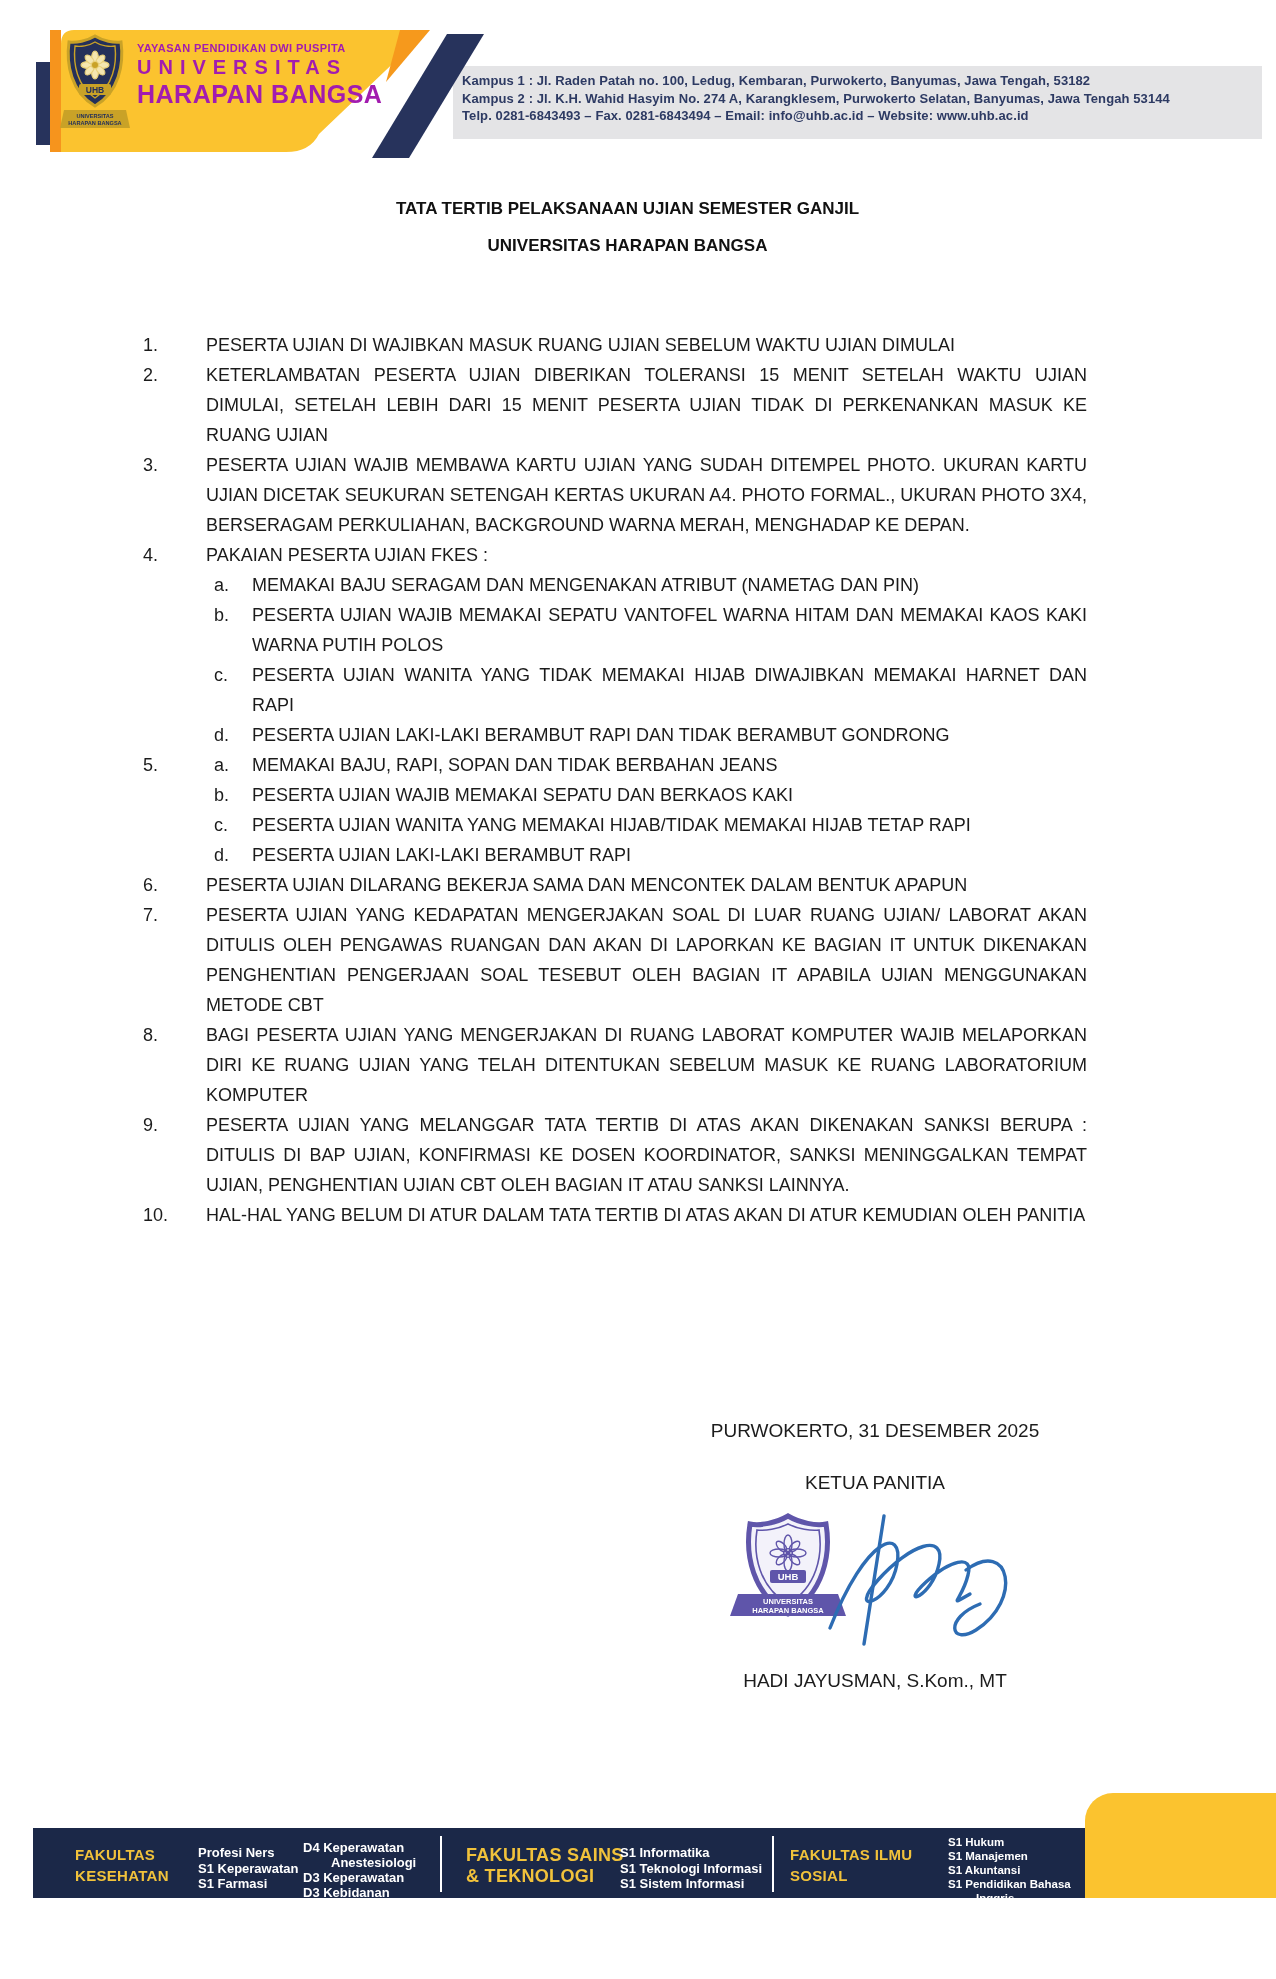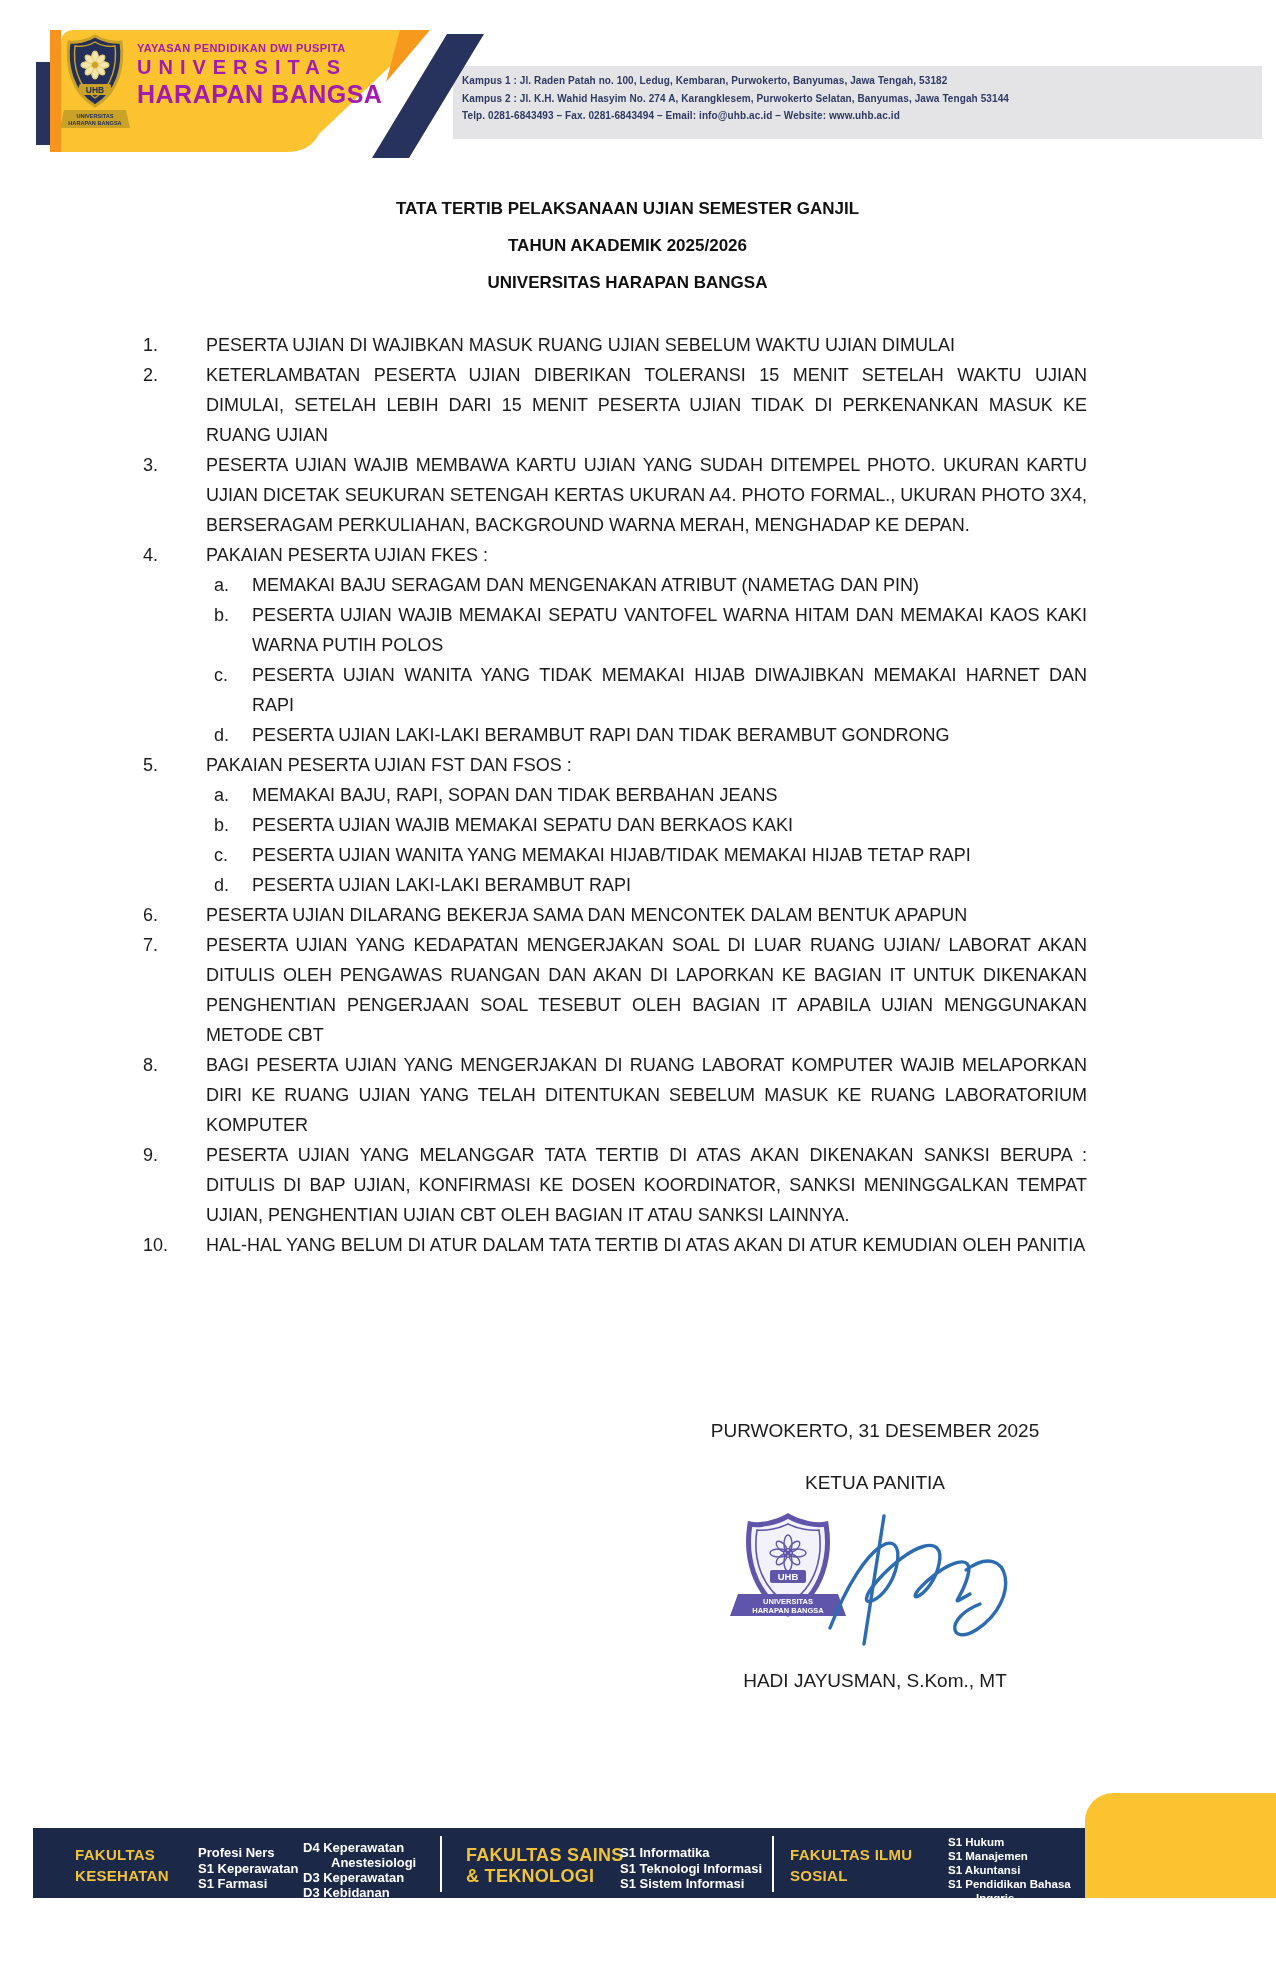--- a/index.html
+++ b/index.html
@@ -7,21 +7,21 @@
         font-family:"Liberation Sans",sans-serif;overflow:hidden;color:#1b1b1b;}
 
   
   .header-deco{position:absolute;left:0;top:0;}
   .logo-svg{position:absolute;left:58px;top:32px;}
   .brand{position:absolute;left:137px;top:42px;color:#a21caf;}
   .brand .found{font-size:11px;font-weight:bold;letter-spacing:.4px;}
   .brand .univ{font-size:20px;font-weight:bold;letter-spacing:7px;margin-top:2px;}
   .brand .hb{font-size:25px;font-weight:800;letter-spacing:.5px;margin-top:1px;}
   .address{position:absolute;left:462px;top:72px;color:#2d3a63;
-           font-size:10px;font-weight:bold;line-height:17.5px;letter-spacing:.1px;}
+           font-size:13px;font-weight:bold;line-height:17.5px;letter-spacing:.1px;}
 
   
   .title{position:absolute;left:150px;top:190px;width:955px;text-align:center;
          font-size:17px;font-weight:bold;line-height:37px;color:#111;}
 
   
   .rules{position:absolute;left:143px;top:330px;width:944px;
          font-size:18px;line-height:30px;color:#1b1b1b;}
   .rule{position:relative;padding-left:63px;}
   .rule-num{position:absolute;left:0;top:0;}
@@ -101,21 +101,20 @@
 
     <div class="address">
       <div>Kampus 1 : Jl. Raden Patah no. 100, Ledug, Kembaran, Purwokerto, Banyumas, Jawa Tengah, 53182</div>
       <div>Kampus 2 : Jl. K.H. Wahid Hasyim No. 274 A, Karangklesem, Purwokerto Selatan, Banyumas, Jawa Tengah 53144</div>
       <div>Telp. 0281-6843493 – Fax. 0281-6843494 – Email: info@uhb.ac.id – Website: www.uhb.ac.id</div>
     </div>
   </div>
 
   <div class="title">
     <div>TATA TERTIB PELAKSANAAN UJIAN SEMESTER GANJIL</div>
-    <div>TAHUN AKADEMIK 2025/2026</div>
     <div>UNIVERSITAS HARAPAN BANGSA</div>
   </div>
 
   <div class="rules" id="rules-list">
       <div class="rule">
         <span class="rule-num">1.</span>
         <div class="rule-text">PESERTA UJIAN DI WAJIBKAN MASUK RUANG UJIAN SEBELUM WAKTU UJIAN DIMULAI</div>
       </div>
       <div class="rule">
         <span class="rule-num">2.</span>
@@ -140,21 +139,20 @@
           <span class="sub-letter">c.</span>
           <div class="sub-text">PESERTA UJIAN WANITA YANG TIDAK MEMAKAI HIJAB DIWAJIBKAN MEMAKAI HARNET DAN RAPI</div>
         </div>
         <div class="sub">
           <span class="sub-letter">d.</span>
           <div class="sub-text">PESERTA UJIAN LAKI-LAKI BERAMBUT RAPI DAN TIDAK BERAMBUT GONDRONG</div>
         </div>
       </div>
       <div class="rule">
         <span class="rule-num">5.</span>
-        <div class="rule-text">PAKAIAN PESERTA UJIAN FST DAN FSOS :</div>
         <div class="sub">
           <span class="sub-letter">a.</span>
           <div class="sub-text">MEMAKAI BAJU, RAPI, SOPAN DAN TIDAK BERBAHAN JEANS</div>
         </div>
         <div class="sub">
           <span class="sub-letter">b.</span>
           <div class="sub-text">PESERTA UJIAN WAJIB MEMAKAI SEPATU DAN BERKAOS KAKI</div>
         </div>
         <div class="sub">
           <span class="sub-letter">c.</span>

